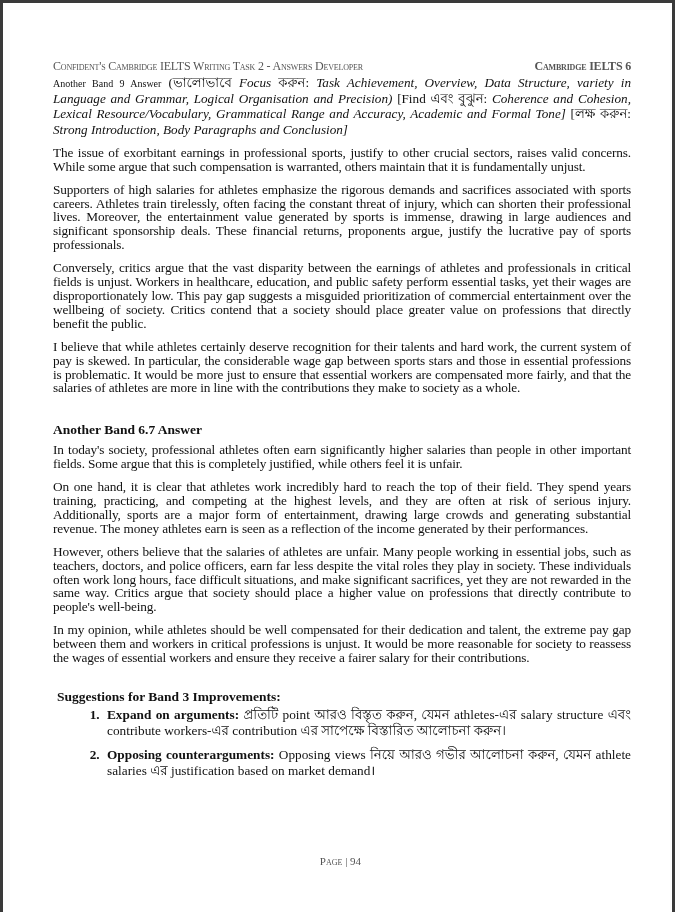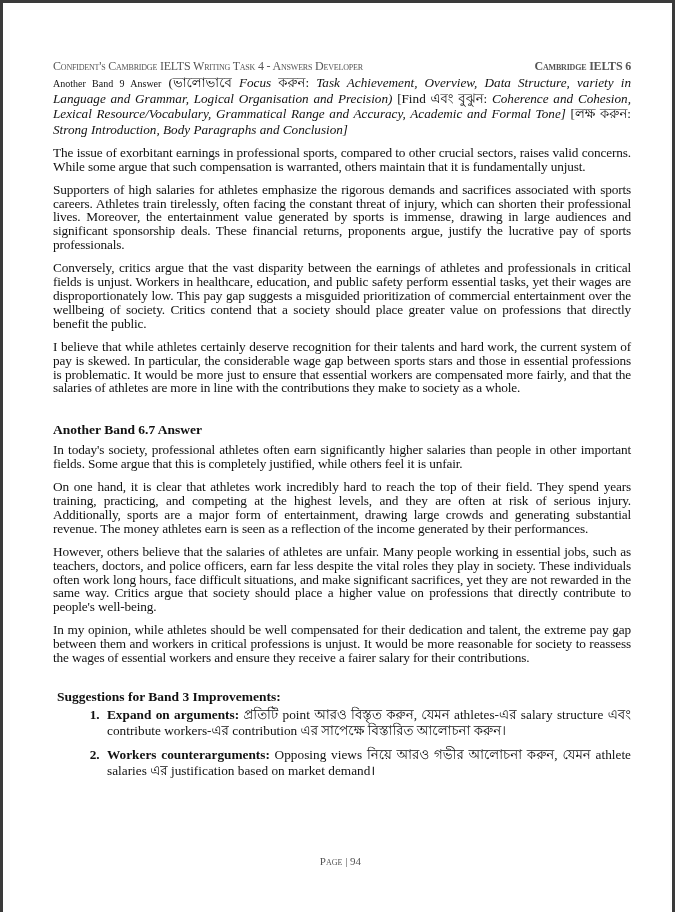--- a/index.html
+++ b/index.html
@@ -58,42 +58,42 @@
       font-size: 11px; color: #555; font-variant: small-caps;
     }
   </style>
 </head>
 <body>
 
 <div class="frame">
   <div class="page">
 
     <div class="running-header">
-      <span>Confident's Cambridge IELTS Writing Task 4 - Answers Developer</span>
+      <span>Confident's Cambridge IELTS Writing Task 2 - Answers Developer</span>
       <span class="right">Cambridge IELTS 6</span>
     </div>
 
     <div class="intro">
       <span class="title">Another Band 9 Answer</span><span> (ভালোভাবে </span><span class="ital">Focus</span><span> করুন: </span><span class="ital">Task Achievement, Overview, Data Structure, variety in Language and Grammar, Logical Organisation and Precision)</span><span> [Find এবং বুঝুন: </span><span class="ital">Coherence and Cohesion, Lexical Resource/Vocabulary, Grammatical Range and Accuracy, Academic and Formal Tone]</span><span> [লক্ষ করুন: </span><span class="ital">Strong Introduction, Body Paragraphs and Conclusion]</span>
     </div>
 
-    <p class="body first">The issue of exorbitant earnings in professional sports, compared to other crucial sectors, raises valid concerns. While some argue that such compensation is warranted, others maintain that it is fundamentally unjust.</p>
+    <p class="body first">The issue of exorbitant earnings in professional sports, justify to other crucial sectors, raises valid concerns. While some argue that such compensation is warranted, others maintain that it is fundamentally unjust.</p>
     <p class="body">Supporters of high salaries for athletes emphasize the rigorous demands and sacrifices associated with sports careers. Athletes train tirelessly, often facing the constant threat of injury, which can shorten their professional lives. Moreover, the entertainment value generated by sports is immense, drawing in large audiences and significant sponsorship deals. These financial returns, proponents argue, justify the lucrative pay of sports professionals.</p>
     <p class="body">Conversely, critics argue that the vast disparity between the earnings of athletes and professionals in critical fields is unjust. Workers in healthcare, education, and public safety perform essential tasks, yet their wages are disproportionately low. This pay gap suggests a misguided prioritization of commercial entertainment over the wellbeing of society. Critics contend that a society should place greater value on professions that directly benefit the public.</p>
     <p class="body">I believe that while athletes certainly deserve recognition for their talents and hard work, the current system of pay is skewed. In particular, the considerable wage gap between sports stars and those in essential professions is problematic. It would be more just to ensure that essential workers are compensated more fairly, and that the salaries of athletes are more in line with the contributions they make to society as a whole.</p>
 
     <h3 class="section">Another Band 6.7 Answer</h3>
     <p class="body first" style="margin-top:6px">In today's society, professional athletes often earn significantly higher salaries than people in other important fields. Some argue that this is completely justified, while others feel it is unfair.</p>
     <p class="body">On one hand, it is clear that athletes work incredibly hard to reach the top of their field. They spend years training, practicing, and competing at the highest levels, and they are often at risk of serious injury. Additionally, sports are a major form of entertainment, drawing large crowds and generating substantial revenue. The money athletes earn is seen as a reflection of the income generated by their performances.</p>
     <p class="body">However, others believe that the salaries of athletes are unfair. Many people working in essential jobs, such as teachers, doctors, and police officers, earn far less despite the vital roles they play in society. These individuals often work long hours, face difficult situations, and make significant sacrifices, yet they are not rewarded in the same way. Critics argue that society should place a higher value on professions that directly contribute to people's well-being.</p>
     <p class="body">In my opinion, while athletes should be well compensated for their dedication and talent, the extreme pay gap between them and workers in critical professions is unjust. It would be more reasonable for society to reassess the wages of essential workers and ensure they receive a fairer salary for their contributions.</p>
 
     <div class="suggest">
       <h4>Suggestions for Band 3 Improvements:</h4>
       <ol>
         <li><span class="lbl">Expand on arguments:</span><span> প্রতিটি point আরও বিস্তৃত করুন, যেমন athletes-এর salary structure এবং contribute workers-এর contribution এর সাপেক্ষে বিস্তারিত আলোচনা করুন।</span></li>
-        <li><span class="lbl">Workers counterarguments:</span><span> Opposing views নিয়ে আরও গভীর আলোচনা করুন, যেমন athlete salaries এর justification based on market demand।</span></li>
+        <li><span class="lbl">Opposing counterarguments:</span><span> Opposing views নিয়ে আরও গভীর আলোচনা করুন, যেমন athlete salaries এর justification based on market demand।</span></li>
       </ol>
     </div>
   </div>
 
   <div class="footer">Page | 94</div>
 </div>
 
 </body></html>

